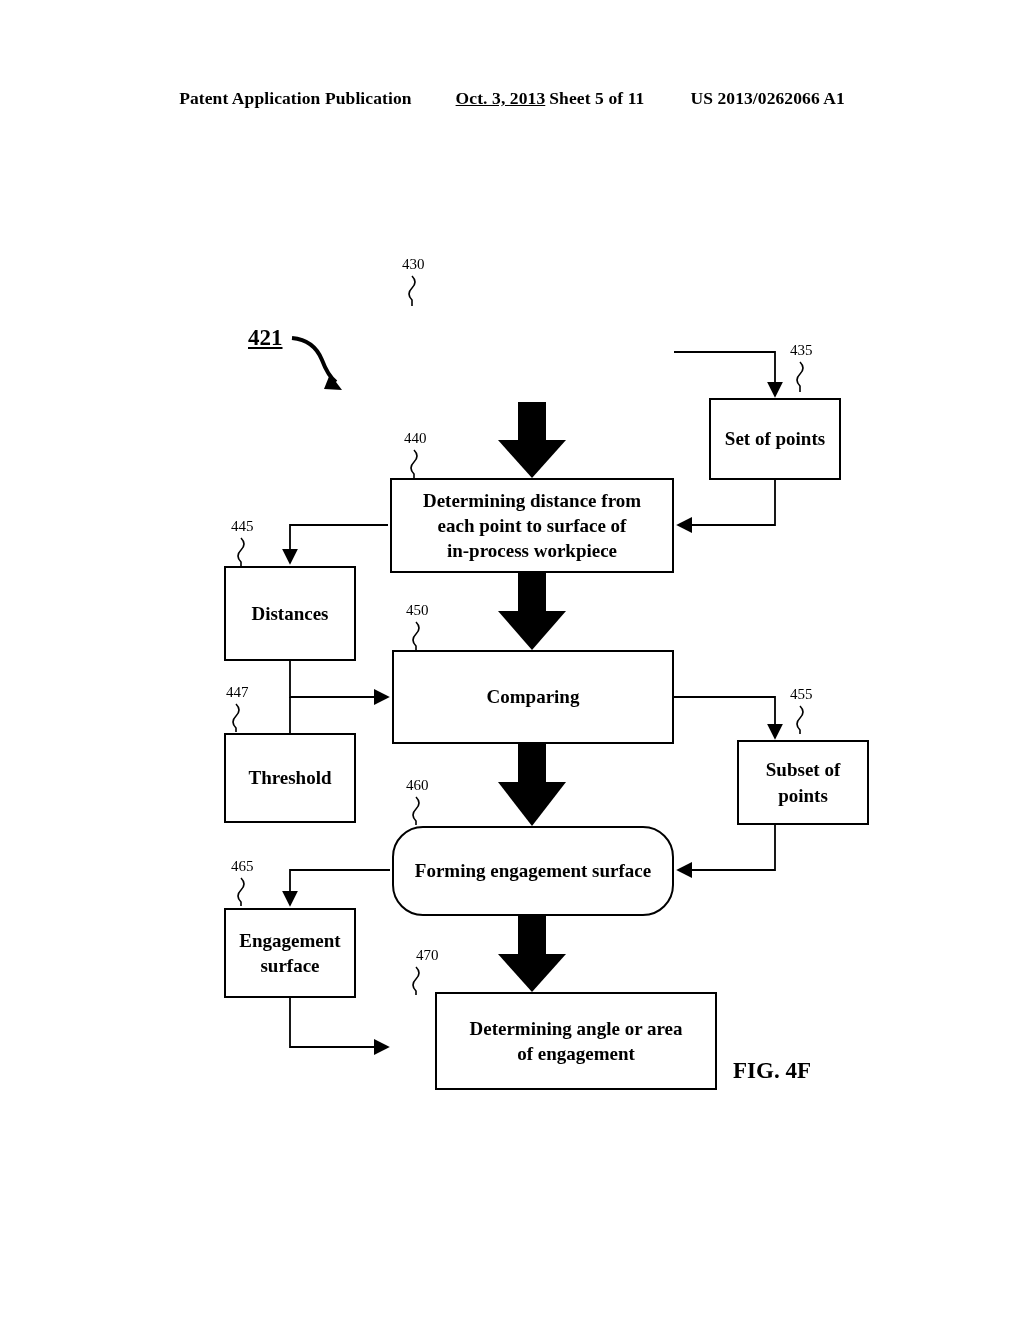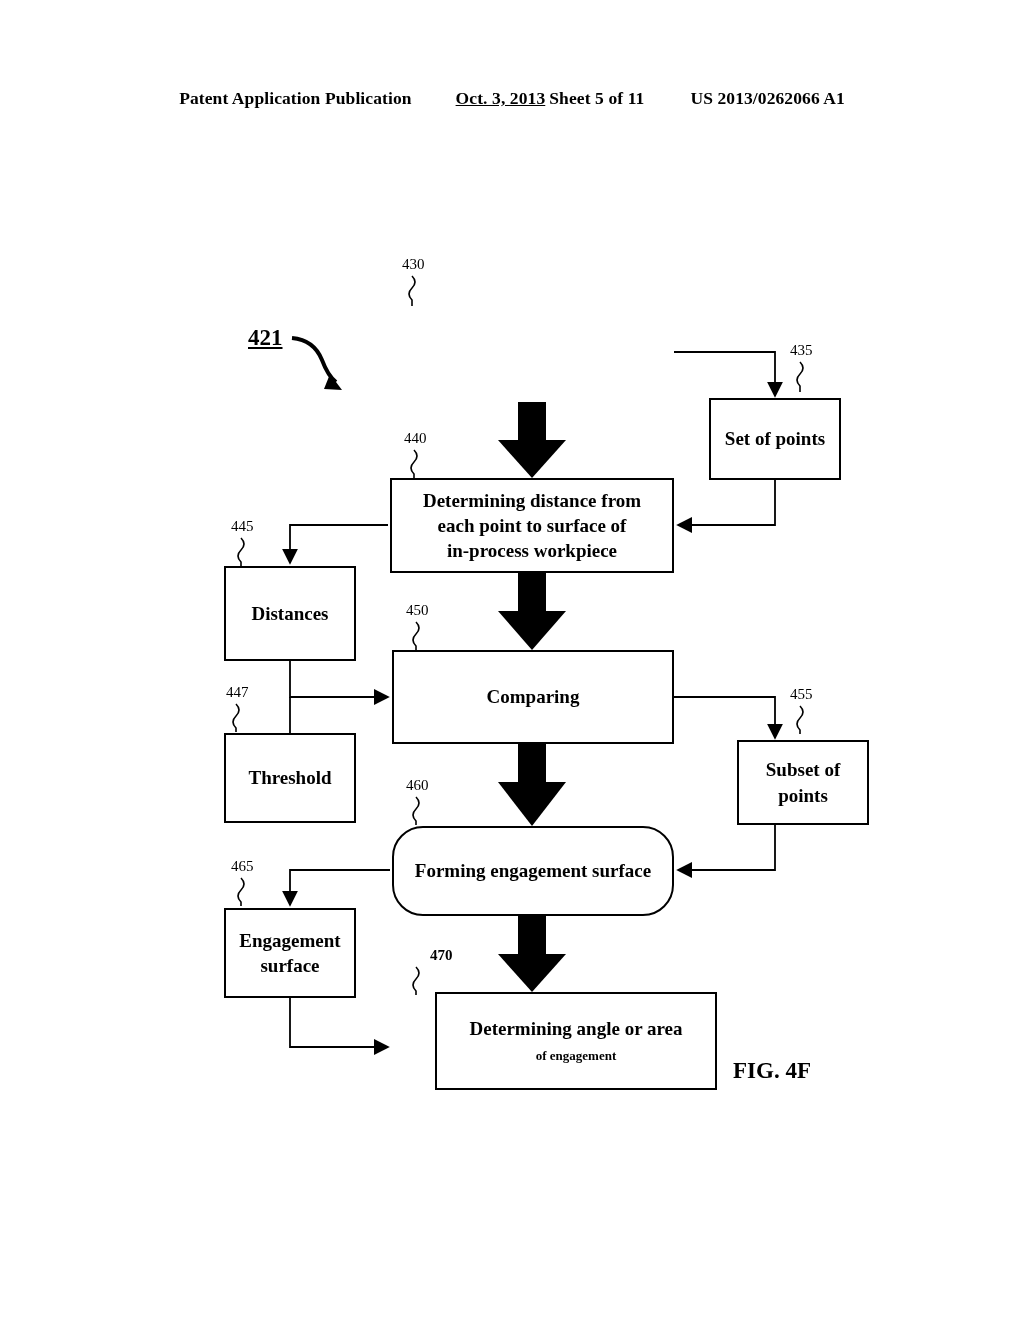--- a/index.html
+++ b/index.html
@@ -66,21 +66,21 @@
   #box-setofpoints    { left: 709px; top: 398px;  width: 132px; height: 82px; }
   #box-determining    { left: 390px; top: 478px;  width: 284px; height: 95px; }
   #box-distances      { left: 224px; top: 566px;  width: 132px; height: 95px; }
   #box-comparing      { left: 392px; top: 650px;  width: 282px; height: 94px; }
   #box-threshold      { left: 224px; top: 733px;  width: 132px; height: 90px; }
   #box-subset         { left: 709px; top: 740px;  width: 132px; height: 85px; margin-left: 28px; }
   #box-forming        { left: 392px; top: 826px;  width: 282px; height: 90px; border-radius: 31px; }
   #box-engagement     { left: 224px; top: 908px;  width: 132px; height: 90px; }
   #box-determangle    { left: 392px; top: 992px;  width: 282px; height: 98px; margin-left: 43px; }
 
-  #box-determangle .line2 { font-size: 13px; text-align: center; }
+  #box-determangle .line2 { font-size: 19px; text-align: center; }
 
   
   .ref {
     position: absolute;
     font-family: "Liberation Serif", serif;
     font-size: 15px;
     font-weight: normal;
     color: #000;
     white-space: nowrap;
   }
@@ -96,21 +96,21 @@
 
   #ref-430 { left: 402px; top: 256px; }
   #ref-435 { left: 790px; top: 342px; }
   #ref-440 { left: 404px; top: 430px; }
   #ref-445 { left: 231px; top: 518px; }
   #ref-450 { left: 406px; top: 602px; }
   #ref-447 { left: 226px; top: 684px; }
   #ref-455 { left: 790px; top: 686px; }
   #ref-460 { left: 406px; top: 777px; }
   #ref-465 { left: 231px; top: 858px; }
-  #ref-470 { left: 430px; top: 947px; font-weight: bold; }
+  #ref-470 { left: 416px; top: 947px; }
   #ref-421 { left: 248px; top: 325px; }
 
   
   .fig-label {
     position: absolute;
     left: 733px;
     top: 1058px;
     font-family: "Liberation Serif", serif;
     font-weight: bold;
     font-size: 23px;

